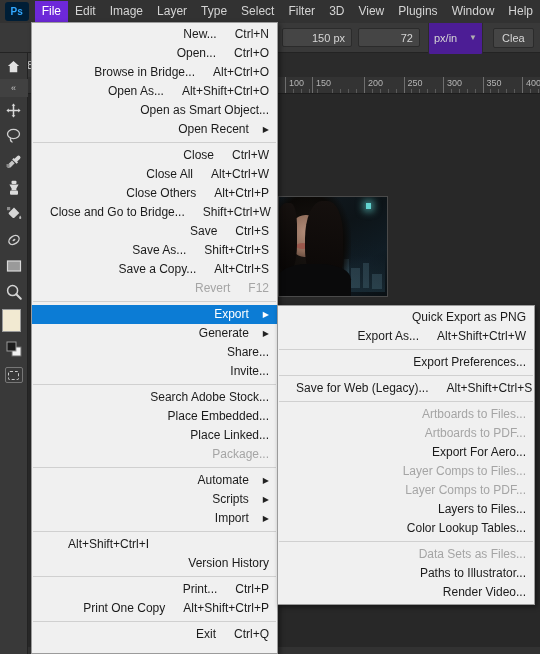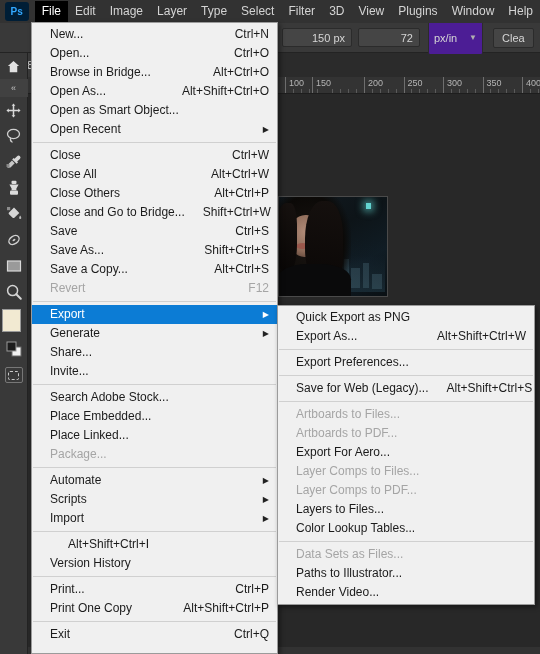--- a/index.html
+++ b/index.html
@@ -32,21 +32,21 @@
     display: flex; align-items: center; justify-content: center;
     letter-spacing: .2px;
   }
   .menubar .mi {
     padding: 3px 7px 4px 7px;
     font-size: 12px;
     color: #d4d4d4;
     line-height: 14px;
     white-space: nowrap;
   }
-  .menubar .mi.active { background: #000000; color: #ffffff; }
+  .menubar .mi.active { background: #6d28d9; color: #ffffff; }
 
   
   .optionsbar {
     position: absolute; left: 0; top: 23px;
     width: 540px; height: 30px;
     background: #393939;
     border-bottom: 1px solid #232323;
     display: flex; align-items: center;
   }
   .opt-sep { width: 1px; height: 24px; background: #2b2b2b; margin: 0 4px; }
@@ -243,20 +243,21 @@
 
   
   .menu {
     position: absolute;
     background: #f0f0f0;
     border: 1px solid #9b9b9b;
     box-shadow: 2px 2px 5px rgba(0,0,0,.45);
     padding: 2px 0;
     font-size: 12px;
     color: #1b1b1b;
+    text-align: right;
   }
   #file-menu { left: 31px; top: 22px; width: 247px; }
   #export-menu { left: 277px; top: 305px; width: 258px; }
 
   .menu .row {
     display: flex; align-items: center;
     height: 19px;
     padding: 0 8px 0 18px;
     white-space: nowrap;
     position: relative;

